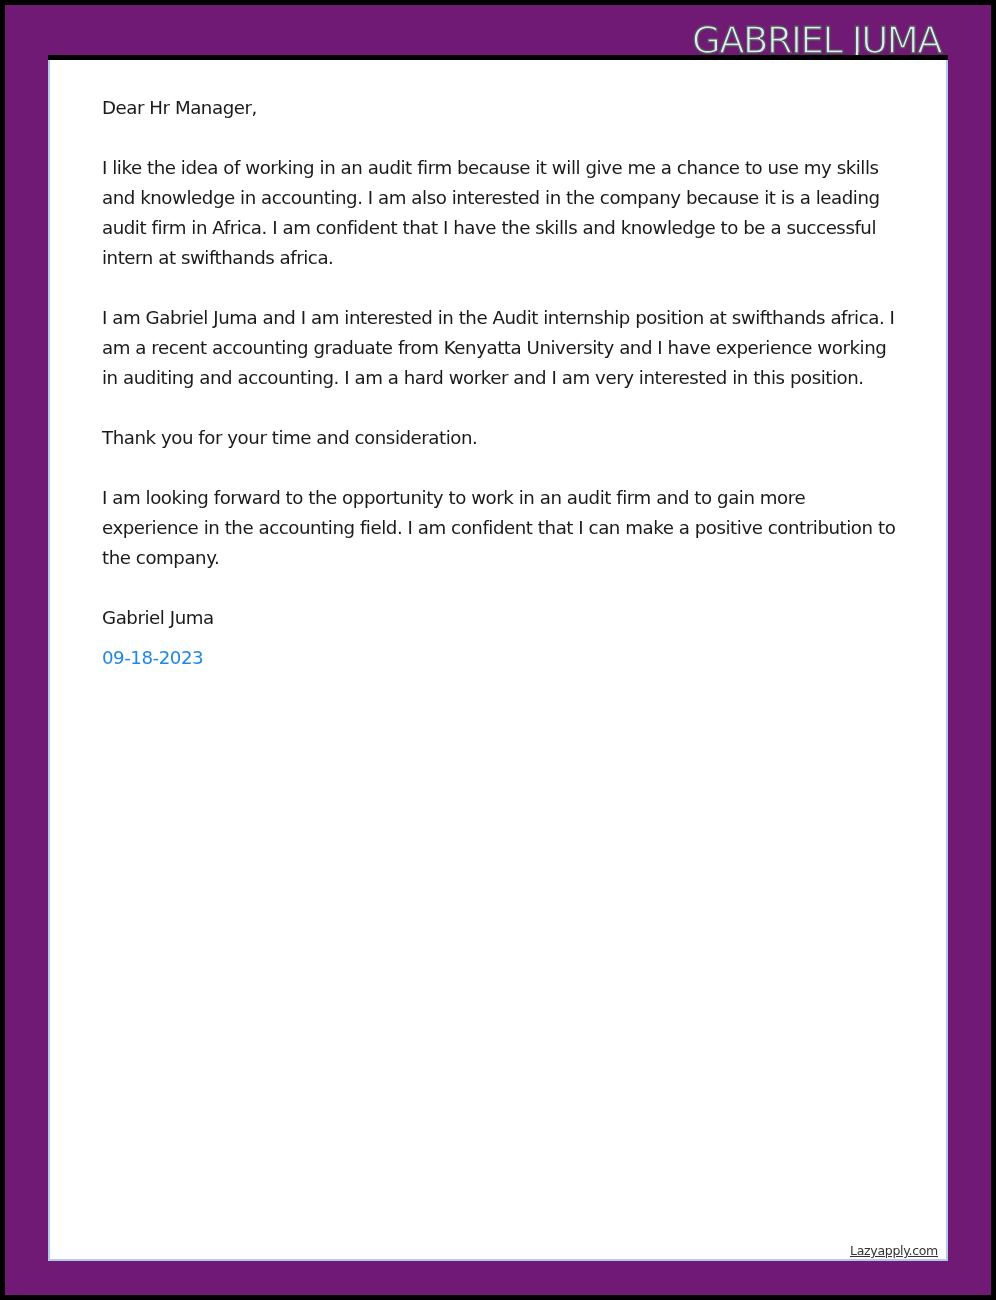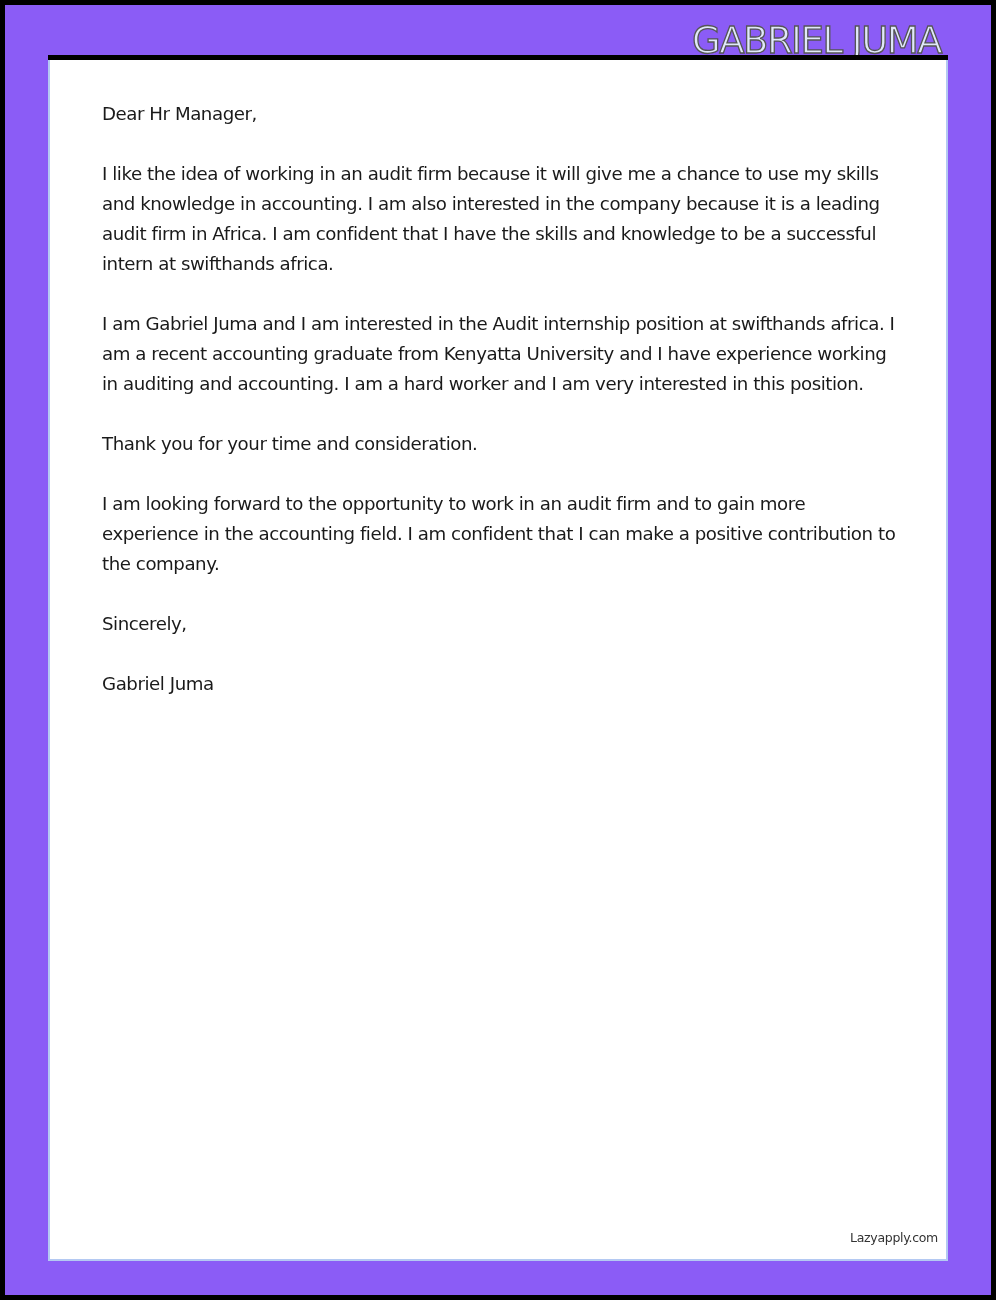--- a/index.html
+++ b/index.html
@@ -12,21 +12,21 @@
       overflow: hidden;
       background: #000000;
       font-family: "DejaVu Sans", sans-serif;
     }
     .frame {
       position: absolute;
       left: 5px;
       top: 5px;
       width: 986px;
       height: 1290px;
-      background: #8b5cf6;
+      background: #701a75;
     }
     .name-title {
       position: absolute;
       right: 50px;
       top: 14px;
       font-family: "DejaVu Sans", sans-serif;
       font-size: 37px;
       letter-spacing: -1.5px;
       color: #e0e8fa;
       -webkit-text-stroke: 1.3px #555555;
@@ -48,61 +48,62 @@
       position: absolute;
       left: 43px;
       top: 50px;
       width: 900px;
       height: 5px;
       background: #000000;
     }
     .letter {
       position: absolute;
       left: 52px;
-      top: 44px;
+      top: 38px;
       width: 800px;
       font-family: "DejaVu Sans", sans-serif;
       font-size: 18.2px;
       letter-spacing: -0.45px;
       line-height: 30px;
       color: #1a1a1a;
     }
     .letter p {
       margin: 0 0 30px 0;
     }
     .letter p.signature {
       margin: 0 0 10px 0;
     }
     .letter .date {
       color: #1e88e5;
       margin: 0;
     }
     .footer-brand {
       position: absolute;
       right: 8px;
-      bottom: 14px;
+      bottom: 1px;
       font-family: "DejaVu Sans", sans-serif;
       font-size: 12.5px;
       letter-spacing: -0.3px;
       color: #333333;
+      text-decoration: underline;
     }
   </style>
 </head>
 <body>
 
 <div class="frame">
   <div class="name-title">GABRIEL JUMA</div>
 
   <div class="card">
     <div class="letter">
       <p>Dear Hr Manager,</p>
       <p>I like the idea of working in an audit firm because it will give me a chance to use my skills and knowledge in accounting. I am also interested in the company because it is a leading audit firm in Africa. I am confident that I have the skills and knowledge to be a successful intern at swifthands africa.</p>
       <p>I am Gabriel Juma and I am interested in the Audit internship position at swifthands africa. I am a recent accounting graduate from Kenyatta University and I have experience working in auditing and accounting. I am a hard worker and I am very interested in this position.</p>
       <p>Thank you for your time and consideration.</p>
       <p>I am looking forward to the opportunity to work in an audit firm and to gain more experience in the accounting field. I am confident that I can make a positive contribution to the company.</p>
-      <p>Sincerely,</p>
       <p class="signature">Gabriel Juma</p>
+      <p class="date">09-18-2023</p>
     </div>
     <div class="footer-brand">Lazyapply.com</div>
   </div>
 
   <div class="top-bar"></div>
 </div>
 
 </body></html>

